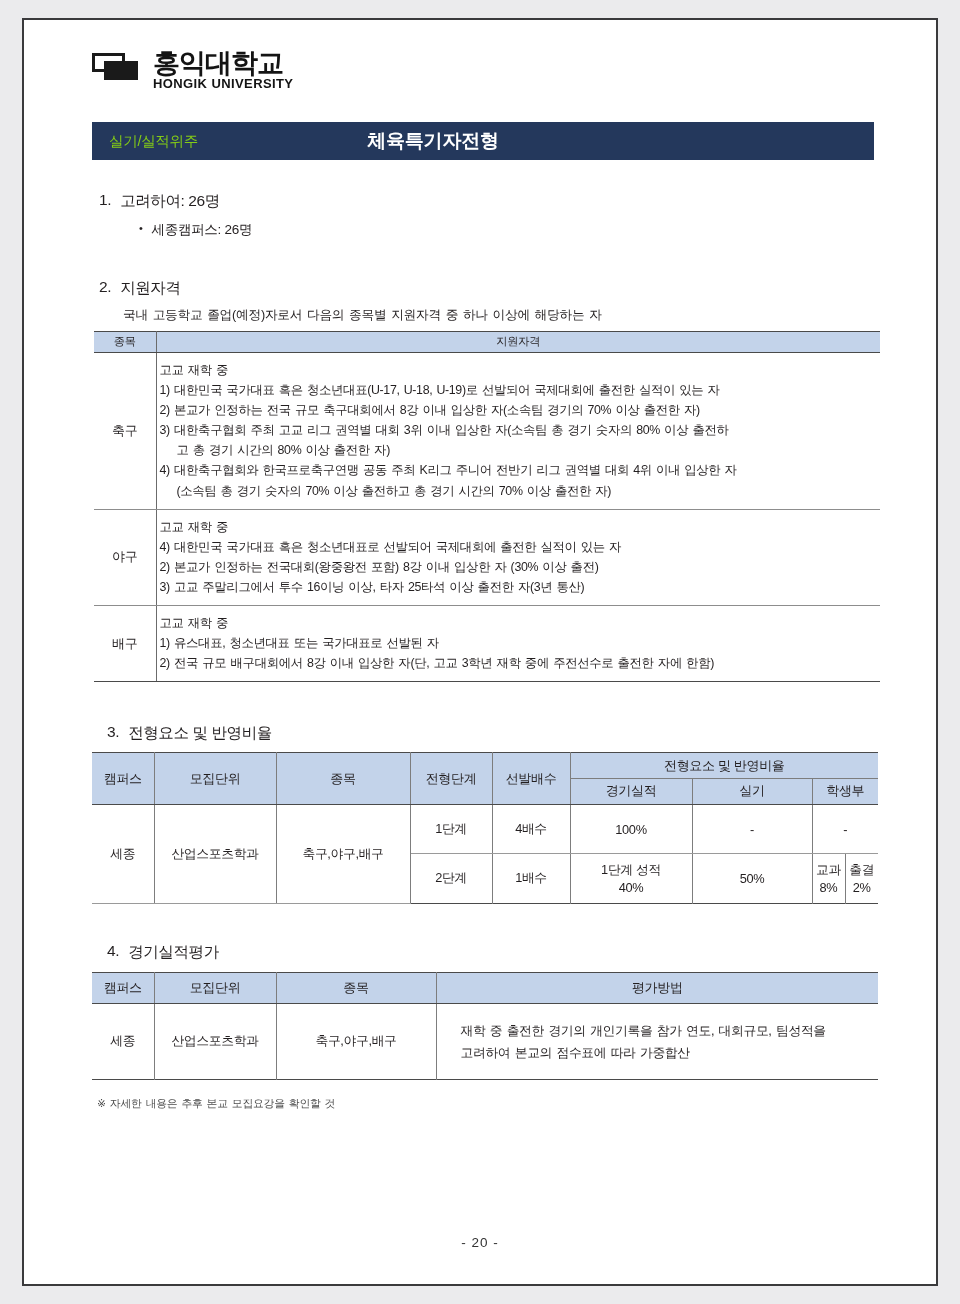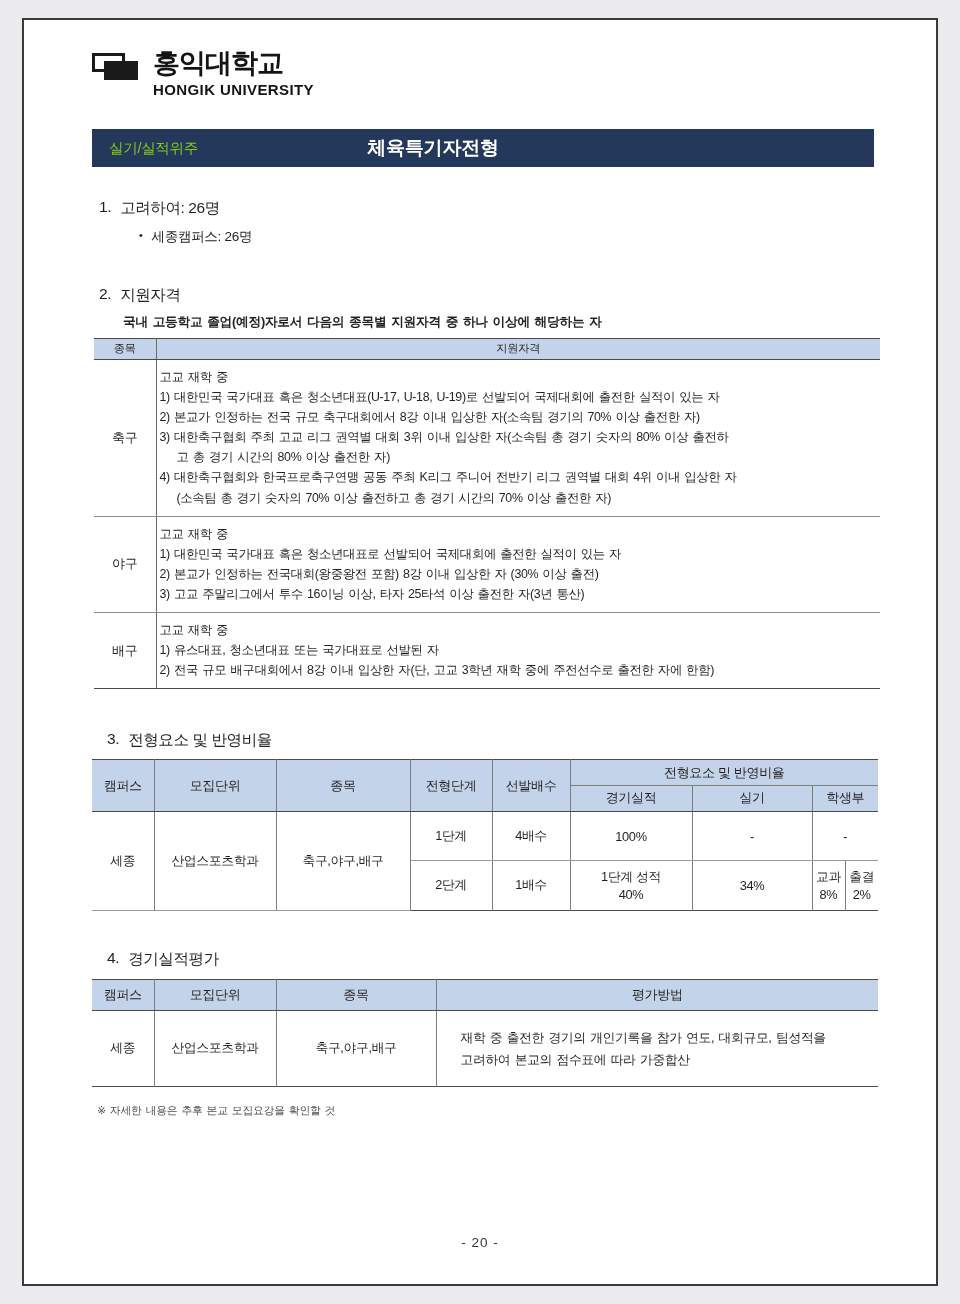--- a/index.html
+++ b/index.html
@@ -73,25 +73,24 @@
     flex-direction: column;
     line-height: 1;
   }
   .logo-ko {
     font-size: 27px;
     font-weight: bold;
     letter-spacing: -1px;
     color: #141414;
   }
   .logo-en {
-    font-size: 15px;
+    font-size: 13px;
     font-weight: bold;
     letter-spacing: 0.4px;
     color: #141414;
-    margin-top: 5px;
   }
 
   
   .banner {
     position: relative;
     margin-top: 32px;
     height: 38px;
     background: #24385c;
     display: flex;
     align-items: center;
@@ -137,21 +136,20 @@
     gap: 9px;
   }
   .bullet-dot { font-size: 11px; line-height: 1.45; }
 
   .sec-sub {
     margin-top: 8px;
     margin-left: 31px;
     font-size: 12.7px;
     letter-spacing: -0.25px;
     word-spacing: 1.5px;
-    font-weight: bold;
   }
 
   
   table {
     border-collapse: collapse;
     table-layout: fixed;
   }
   td, th {
     padding: 0;
     font-weight: normal;
@@ -336,21 +334,21 @@
               <div class="q-line q-indent">고 총 경기 시간의 80% 이상 출전한 자)</div>
               <div class="q-line">4) 대한축구협회와 한국프로축구연맹 공동 주최 K리그 주니어 전반기 리그 권역별 대회 4위 이내 입상한 자</div>
               <div class="q-line q-indent">(소속팀 총 경기 숫자의 70% 이상 출전하고 총 경기 시간의 70% 이상 출전한 자)</div>
             </td>
           </tr>
 
           <tr>
             <td class="sport">야구</td>
             <td class="qual">
               <div class="q-line">고교 재학 중</div>
-              <div class="q-line">1) 대한민국 국가대표 혹은 청소년대표로 선발되어 국제대회에 출전한 실적이 있는 자</div>
+              <div class="q-line">4) 대한민국 국가대표 혹은 청소년대표로 선발되어 국제대회에 출전한 실적이 있는 자</div>
               <div class="q-line">2) 본교가 인정하는 전국대회(왕중왕전 포함) 8강 이내 입상한 자 (30% 이상 출전)</div>
               <div class="q-line">3) 고교 주말리그에서 투수 16이닝 이상, 타자 25타석 이상 출전한 자(3년 통산)</div>
             </td>
           </tr>
 
           <tr class="last">
             <td class="sport">배구</td>
             <td class="qual">
               <div class="q-line">고교 재학 중</div>
               <div class="q-line">1) 유스대표, 청소년대표 또는 국가대표로 선발된 자</div>
@@ -402,21 +400,21 @@
             <td class="body">-</td>
             <td class="body noR" colspan="2">-</td>
           </tr>
           <tr class="botrow">
             <td class="body">2단계</td>
             <td class="body">1배수</td>
             <td class="body two-line">
               <div>1단계 성적</div>
               <div>40%</div>
             </td>
-            <td class="body">34%</td>
+            <td class="body">50%</td>
             <td class="body two-line">
               <div>교과</div>
               <div>8%</div>
             </td>
             <td class="body two-line noR">
               <div>출결</div>
               <div>2%</div>
             </td>
           </tr>
         </tbody>

